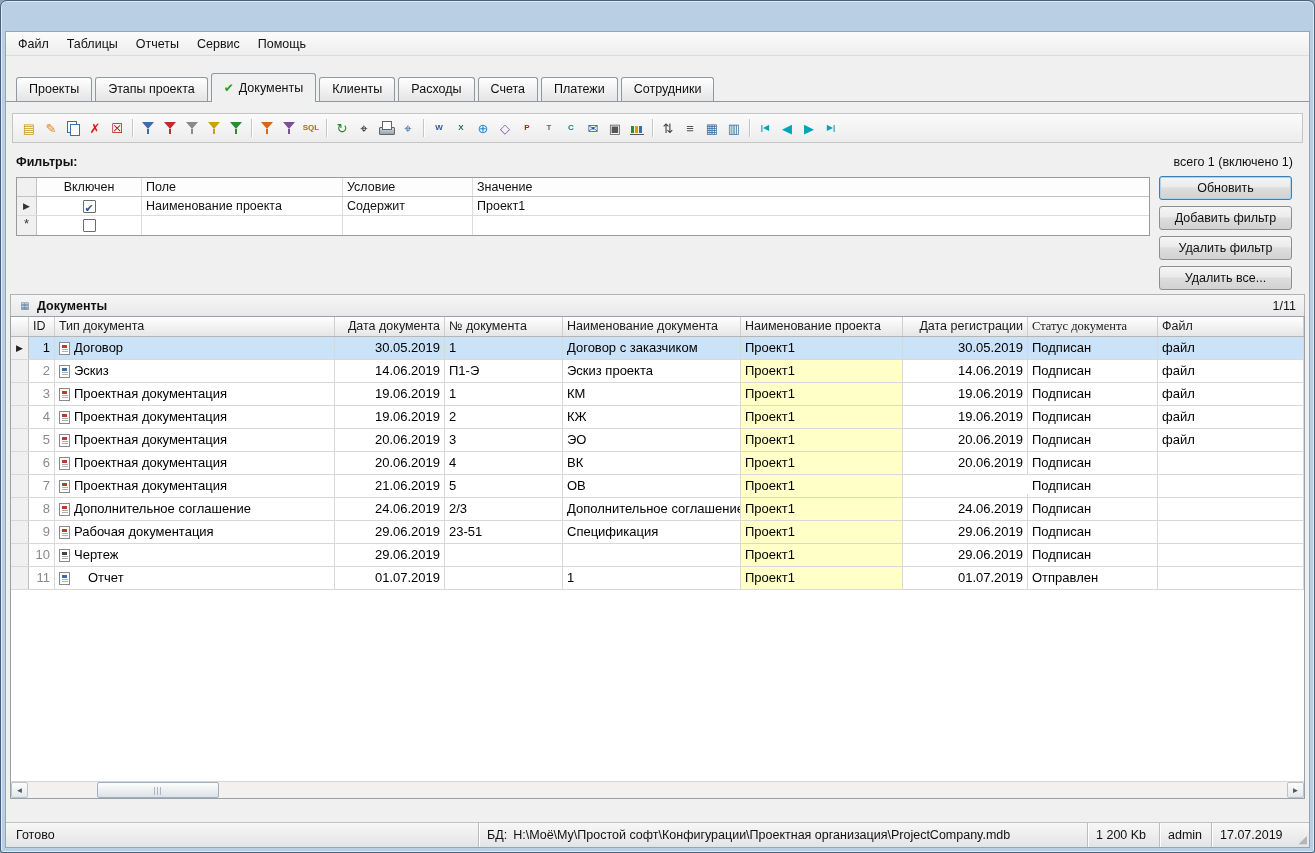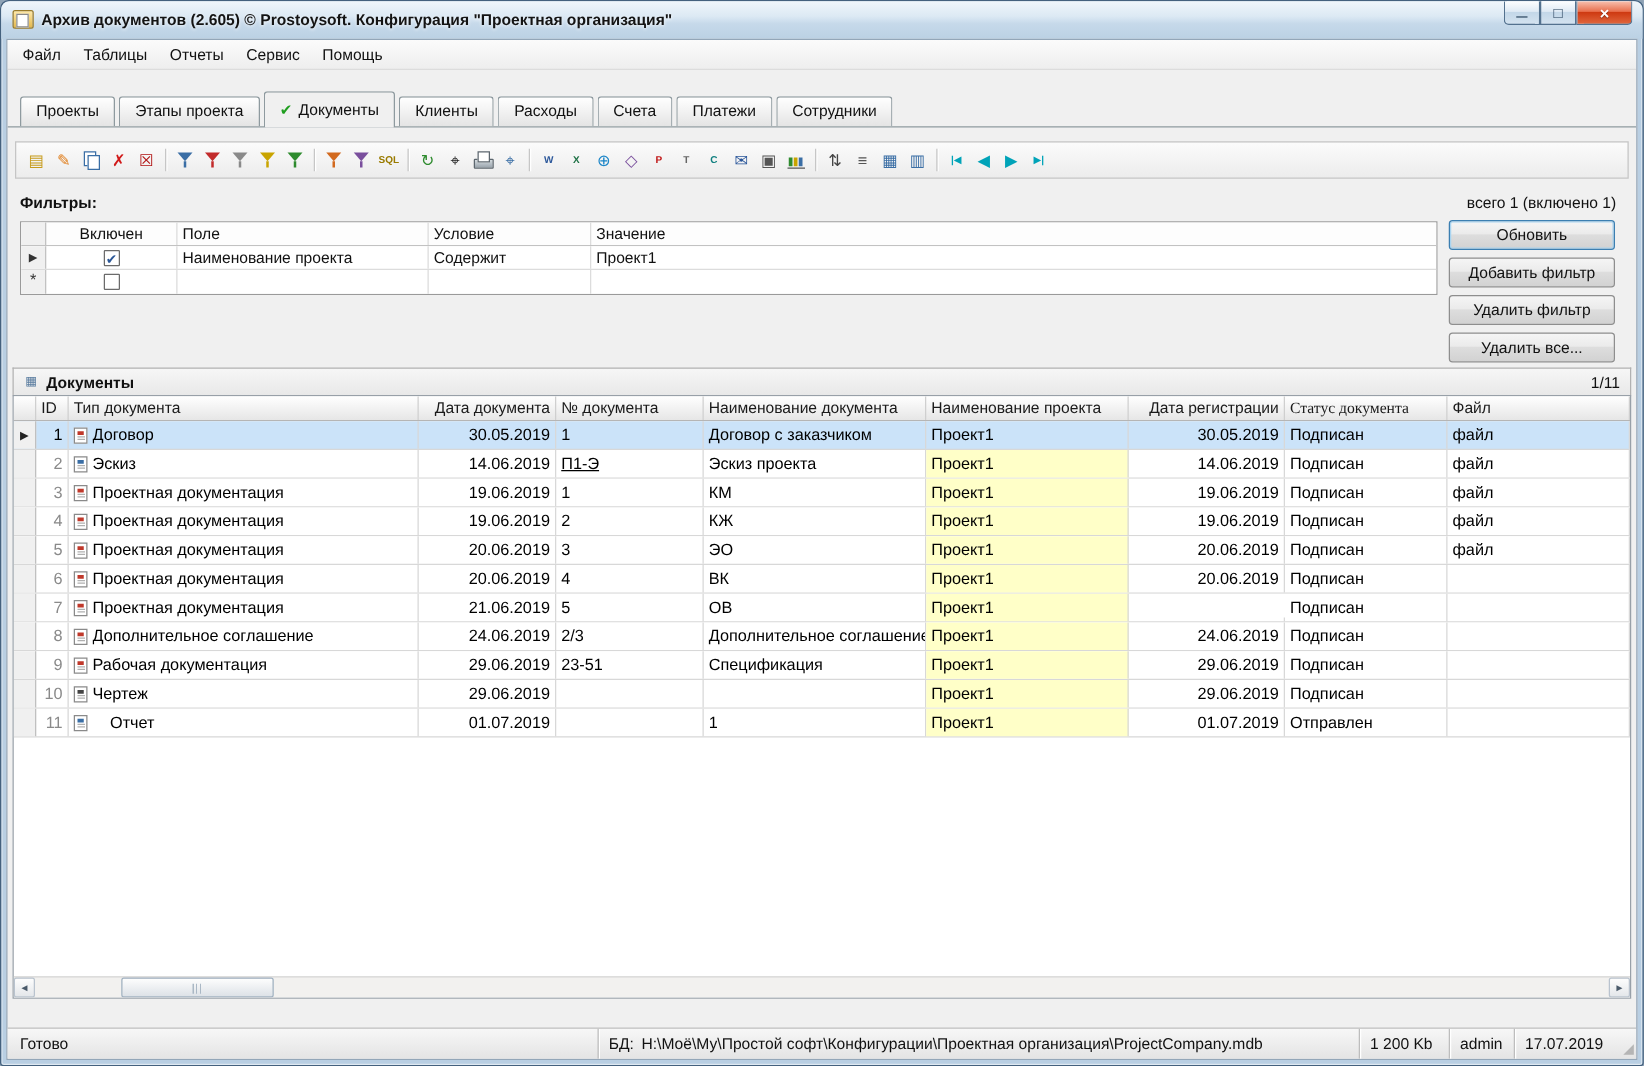--- a/index.html
+++ b/index.html
@@ -115,29 +115,20 @@
   .sb-size{width:72px;}
   .sb-user{width:52px;}
   .sb-date{width:82px;}
   .sb-grip{width:16px;display:flex;align-items:flex-end;justify-content:flex-end;color:#b5b5b5;font-size:11px;line-height:1;padding:0 2px 2px 0;}
   .sb-grip::after{content:'◢';}
 </style>
 </head>
 <body>
 
 <div class="window">
-  <div class="titlebar">
-    <span class="app-icon"></span>
-    <span class="title-text">Архив документов (2.605) © Prostoysoft. Конфигурация "Проектная организация"</span>
-    <div class="win-controls">
-      <div class="win-btn min"></div>
-      <div class="win-btn max"></div>
-      <div class="win-btn close"></div>
-    </div>
-  </div>
 
   <div class="client">
     <div class="menubar">
         <div class="menu-item">Файл</div>
         <div class="menu-item">Таблицы</div>
         <div class="menu-item">Отчеты</div>
         <div class="menu-item">Сервис</div>
         <div class="menu-item">Помощь</div>
       </div>
 
@@ -274,21 +265,21 @@
             <div class="td col-file" style="flex: 1 1 0%;">файл</div>
           </div>
           <div class="trow">
             <div class="td rowsel"></div>
             <div class="td col-id" style="width: 26px; text-align: right;">2</div>
             <div class="td col-type" style="width: 280px;">
               <span class="doc-ico" style="color: rgb(58, 110, 165);"></span>
               <span class="tcell-text">Эскиз</span>
             </div>
             <div class="td col-date" style="width: 110px; text-align: right;">14.06.2019</div>
-            <div class="td col-number" style="width: 118px; text-decoration: underline;">П1-Э</div>
+            <div class="td col-number" style="width: 118px;">П1-Э</div>
             <div class="td col-name" style="width: 178px;">Эскиз проекта</div>
             <div class="td col-project" style="width: 162px;">Проект1</div>
             <div class="td col-reg_date" style="width: 125px; text-align: right;">14.06.2019</div>
             <div class="td col-status" style="width: 130px;">Подписан</div>
             <div class="td col-file" style="flex: 1 1 0%;">файл</div>
           </div>
           <div class="trow">
             <div class="td rowsel"></div>
             <div class="td col-id" style="width: 26px; text-align: right;">3</div>
             <div class="td col-type" style="width: 280px;">

